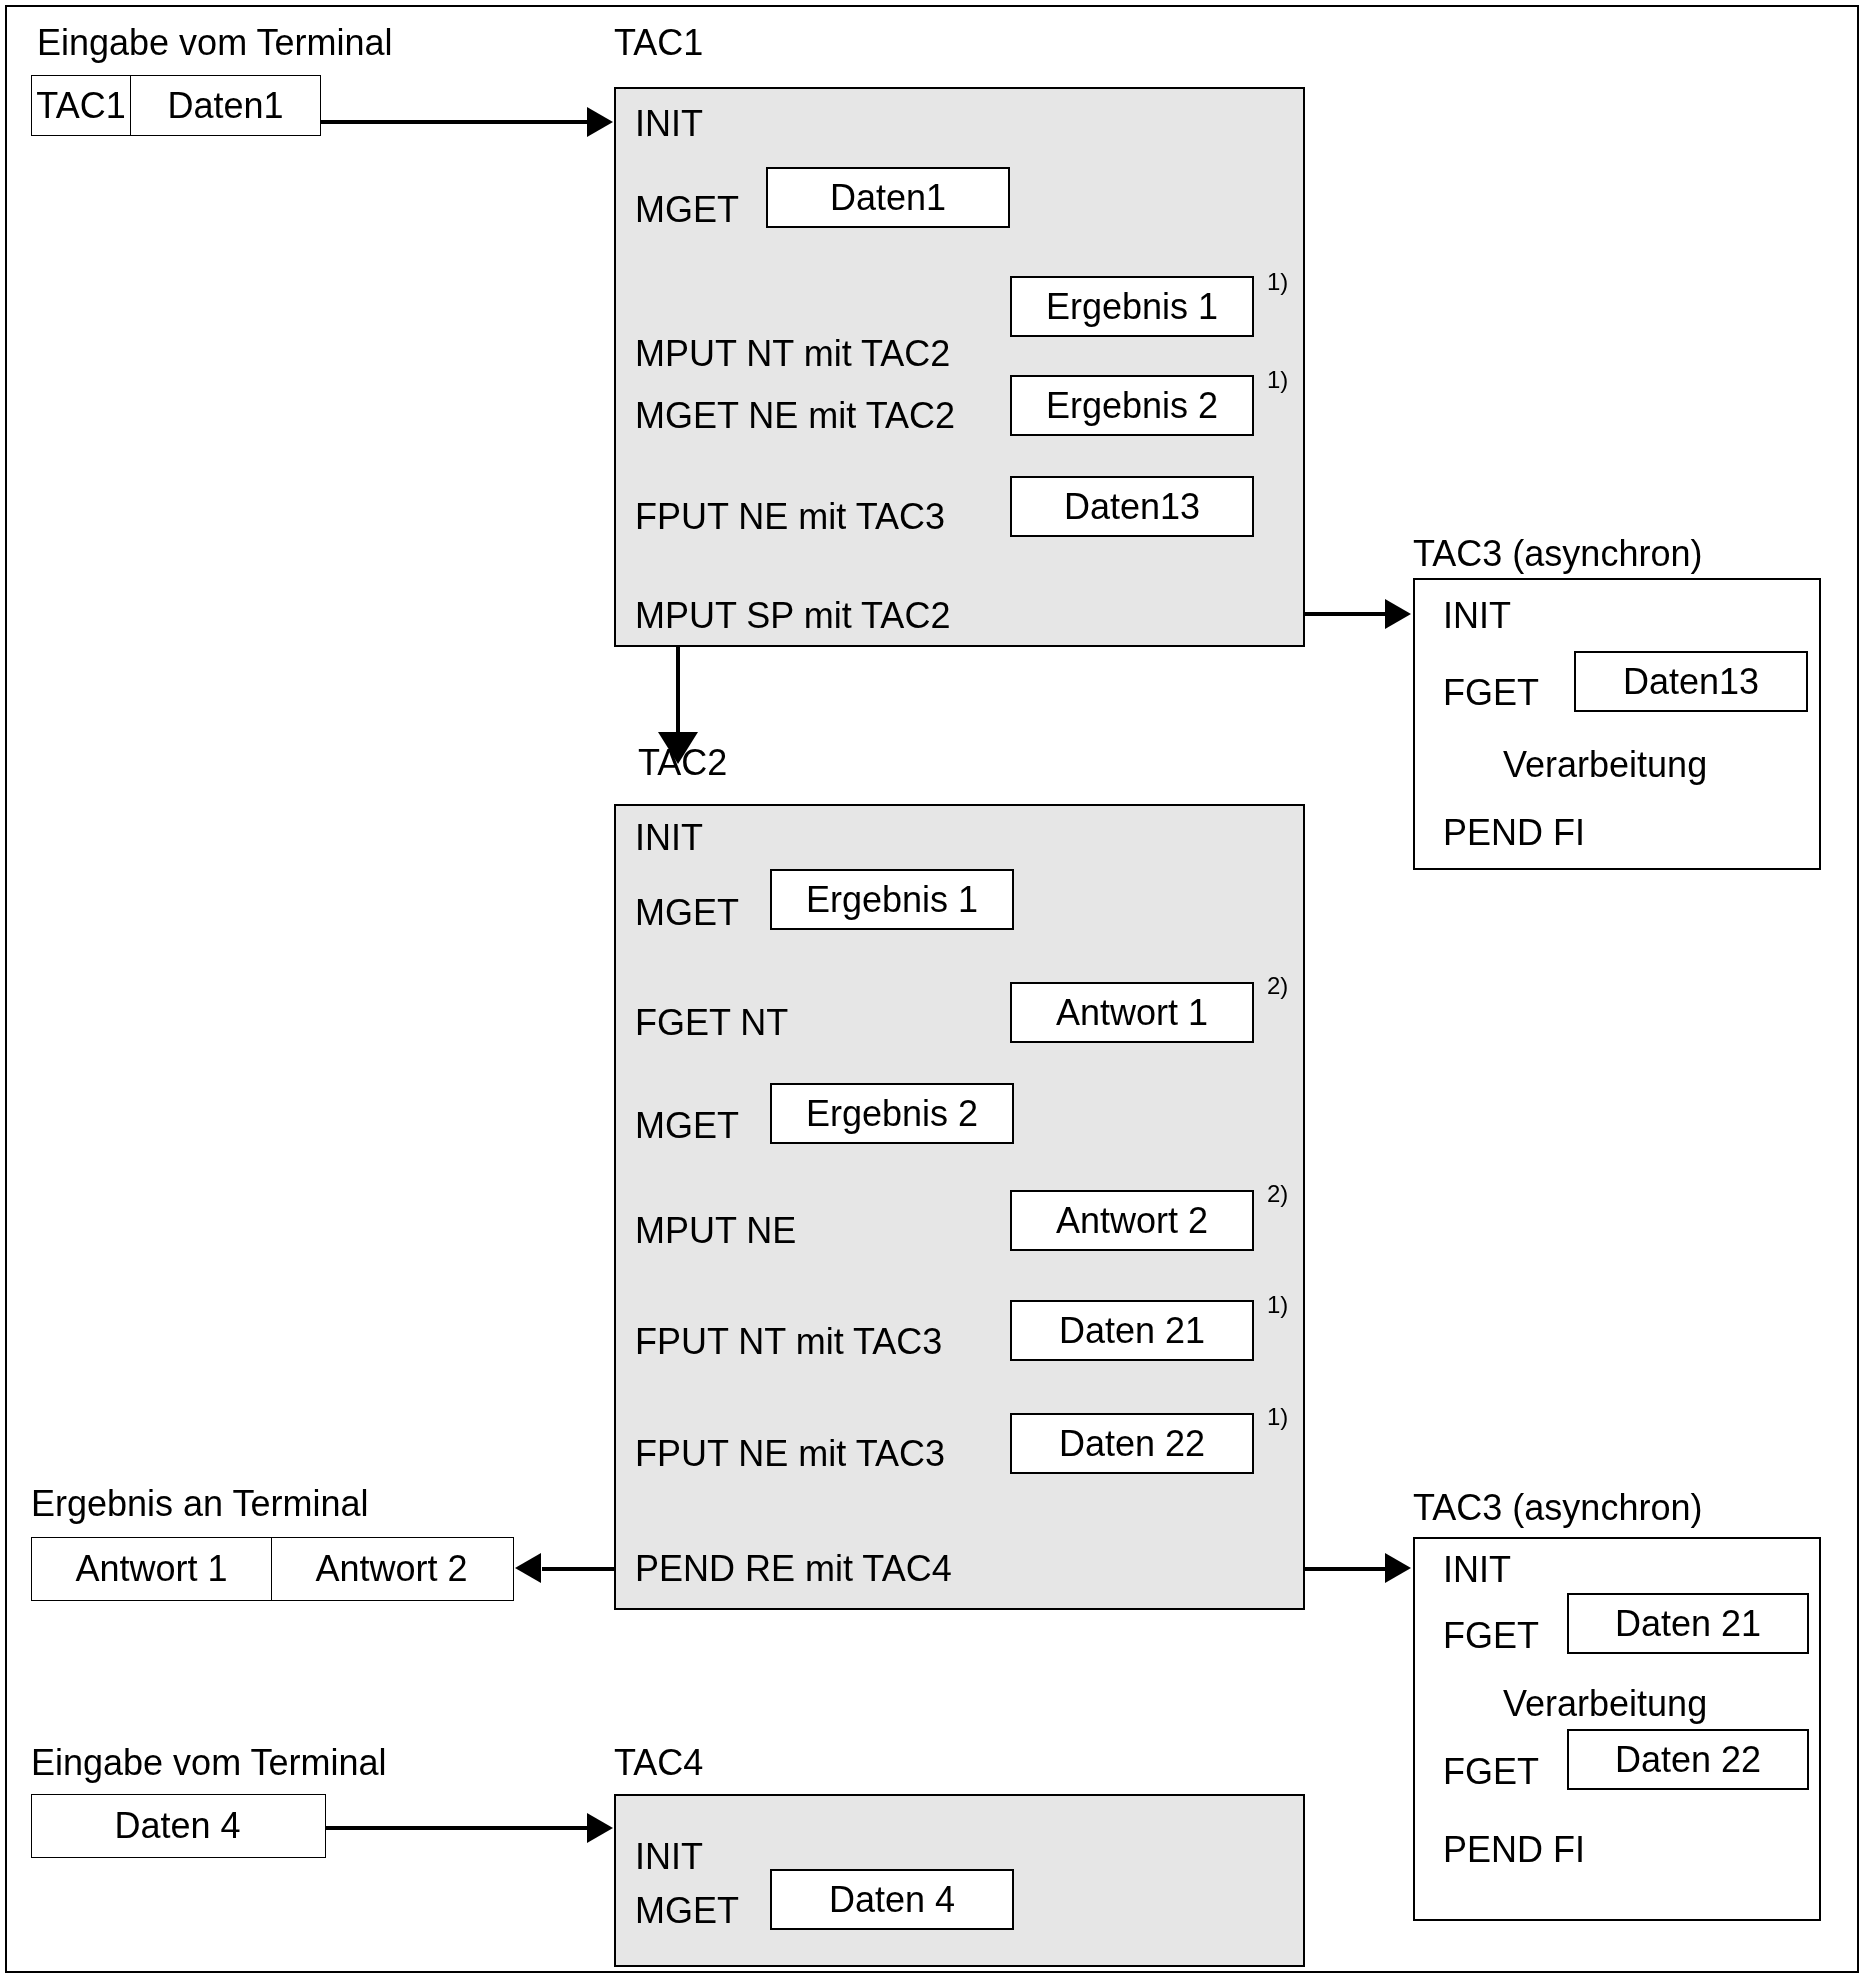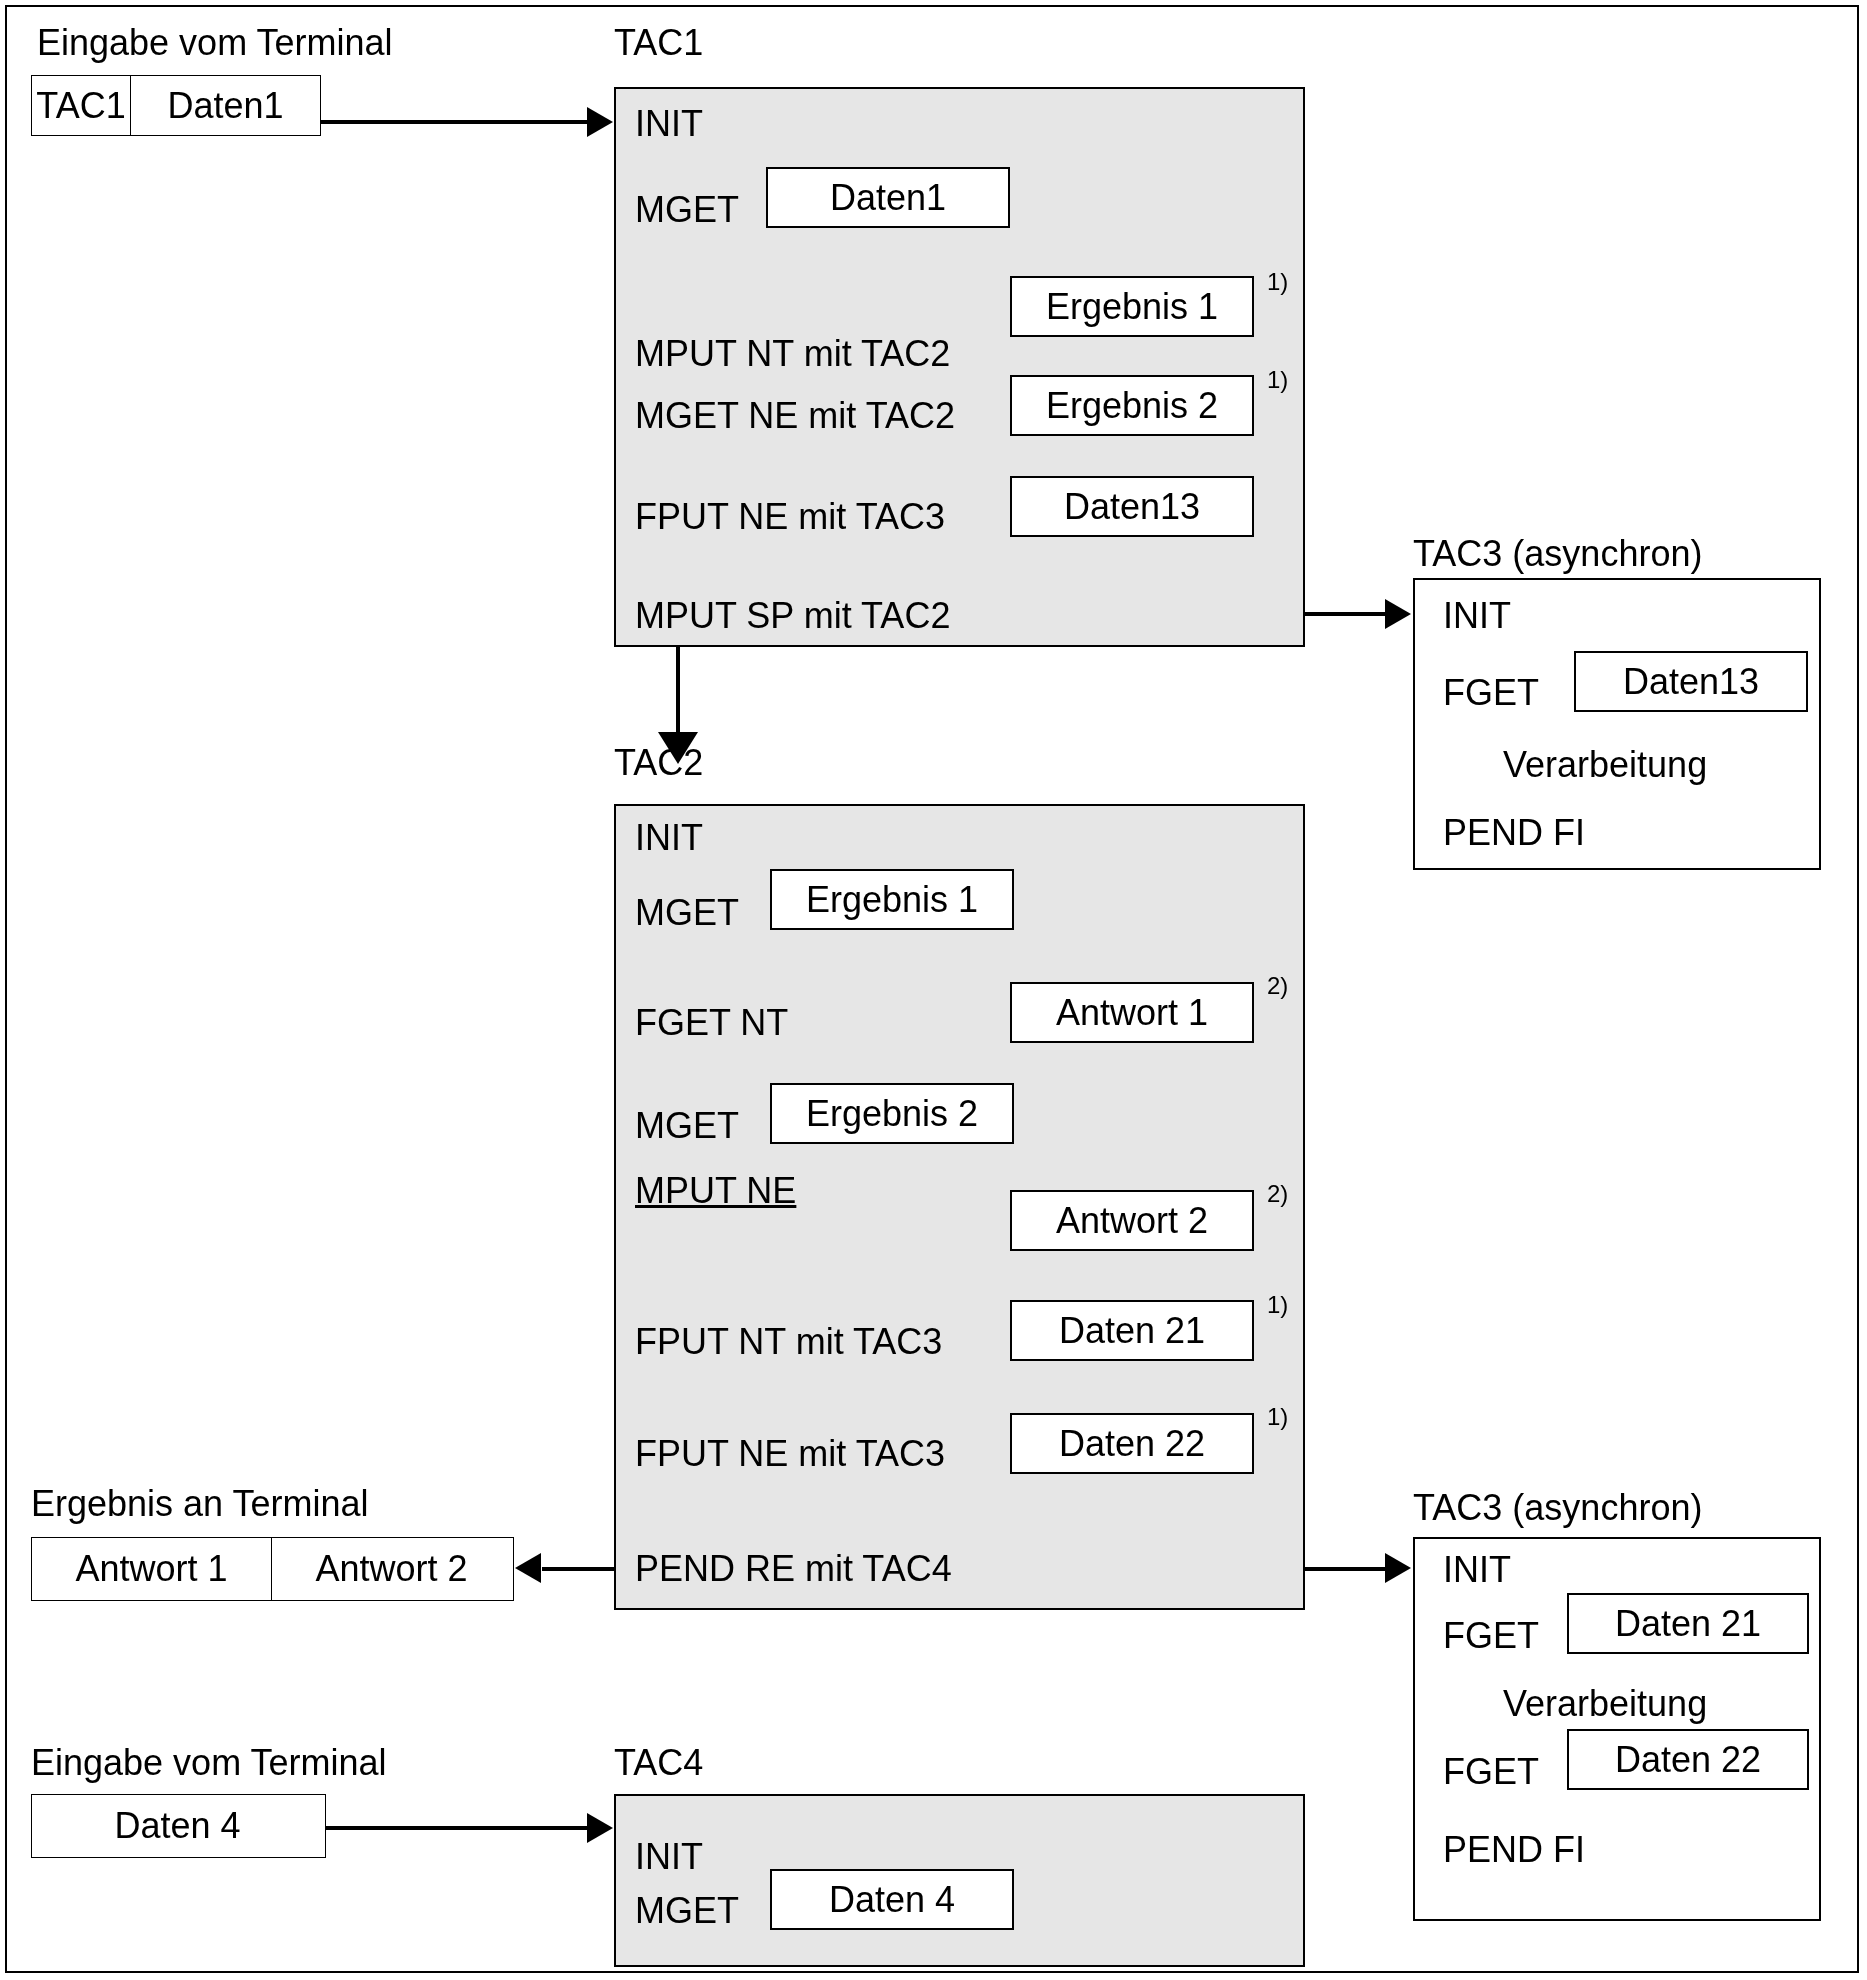--- a/index.html
+++ b/index.html
@@ -177,36 +177,36 @@
 
   <div class="stmt" style="left:1443px; top:598px;">INIT</div>
 
   <div class="stmt" style="left:1443px; top:675px;">FGET</div>
   <div class="data-box" style="left:1574px; top:651px; width:234px; height:61px;">Daten13</div>
 
   <div class="stmt" style="left:1503px; top:747px;">Verarbeitung</div>
 
   <div class="stmt" style="left:1443px; top:815px;">PEND FI</div>
 
-  <div class="caption" style="left:614px; top:745px;">TAC2</div>
+  <div class="caption" style="left:638px; top:745px;">TAC2</div>
   <div class="tac-block" style="left:614px; top:804px; width:691px; height:806px;"></div>
 
   <div class="stmt" style="left:635px; top:820px;">INIT</div>
 
   <div class="stmt" style="left:635px; top:895px;">MGET</div>
   <div class="data-box" style="left:770px; top:869px; width:244px; height:61px;">Ergebnis 1</div>
 
   <div class="stmt" style="left:635px; top:1005px;">FGET NT</div>
   <div class="data-box" style="left:1010px; top:982px; width:244px; height:61px;">Antwort 1</div>
   <div class="footnote" style="left:1267px; top:974px;">2)</div>
 
   <div class="stmt" style="left:635px; top:1108px;">MGET</div>
   <div class="data-box" style="left:770px; top:1083px; width:244px; height:61px;">Ergebnis 2</div>
 
-  <div class="stmt" style="left:635px; top:1173px;text-decoration:underline;">MPUT NE</div>
+  <div class="stmt" style="left:635px; top:1213px;">MPUT NE</div>
   <div class="data-box" style="left:1010px; top:1190px; width:244px; height:61px;">Antwort 2</div>
   <div class="footnote" style="left:1267px; top:1182px;">2)</div>
 
   <div class="stmt" style="left:635px; top:1324px;">FPUT NT mit TAC3</div>
   <div class="data-box" style="left:1010px; top:1300px; width:244px; height:61px;">Daten 21</div>
   <div class="footnote" style="left:1267px; top:1293px;">1)</div>
 
   <div class="stmt" style="left:635px; top:1436px;">FPUT NE mit TAC3</div>
   <div class="data-box" style="left:1010px; top:1413px; width:244px; height:61px;">Daten 22</div>
   <div class="footnote" style="left:1267px; top:1405px;">1)</div>

